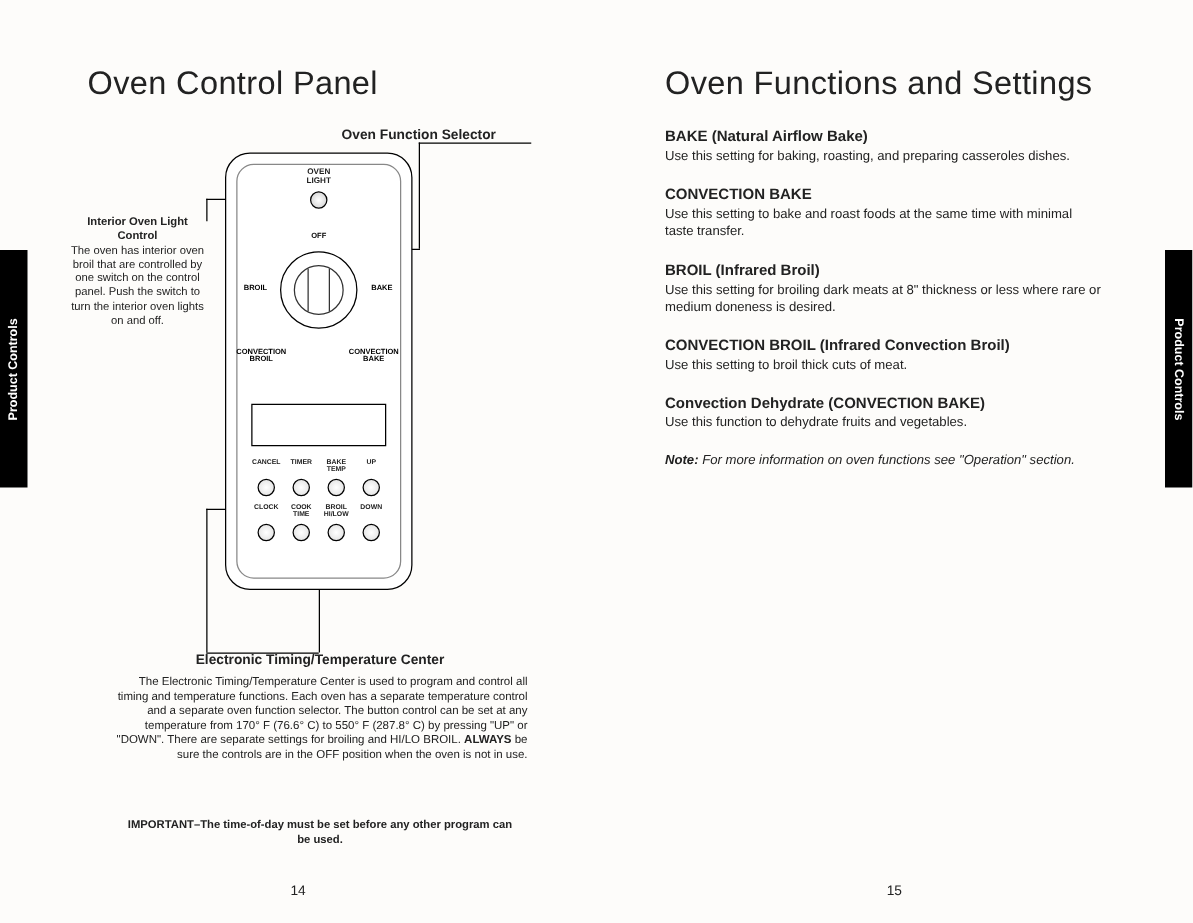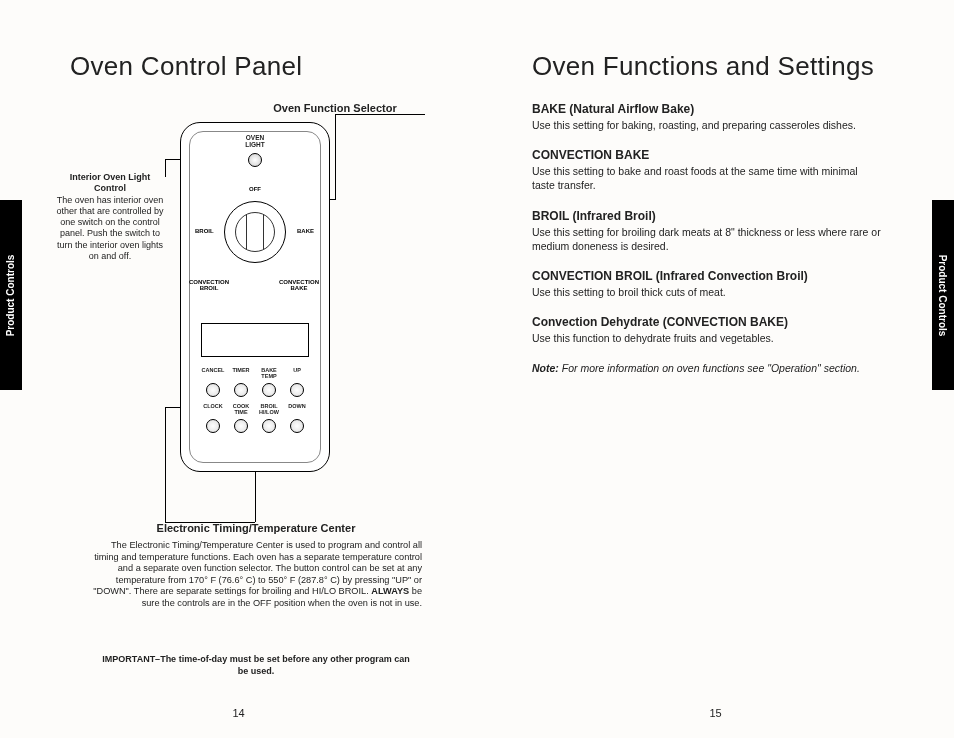--- a/index.html
+++ b/index.html
@@ -230,21 +230,21 @@
 </div>
 
 <div class="page left">
   <h1 class="page-title">Oven Control Panel</h1>
 
   <div class="left-content">
     <div class="selector-label">Oven Function Selector</div>
 
     <div class="interior-light-block">
       <div class="hd">Interior Oven Light Control</div>
-      <div>The oven has interior oven other that are controlled by one switch on the control panel. Push the switch to turn the interior oven lights on and off.</div>
+      <div>The oven has interior oven broil that are controlled by one switch on the control panel. Push the switch to turn the interior oven lights on and off.</div>
     </div>
 
     <div class="line line-h" style="top:12px; left:265px; width:90px;"></div>
     <div class="line line-v" style="top:12px; left:265px; height:85px;"></div>
     <div class="line line-h" style="top:97px; left:218px; width:48px;"></div>
 
     <div class="line line-h" style="top:57px; left:95px; width:83px;"></div>
     <div class="line line-v" style="top:57px; left:95px; height:18px;"></div>
 
     <div class="line line-v" style="top:370px; left:185px; height:50px;"></div>

